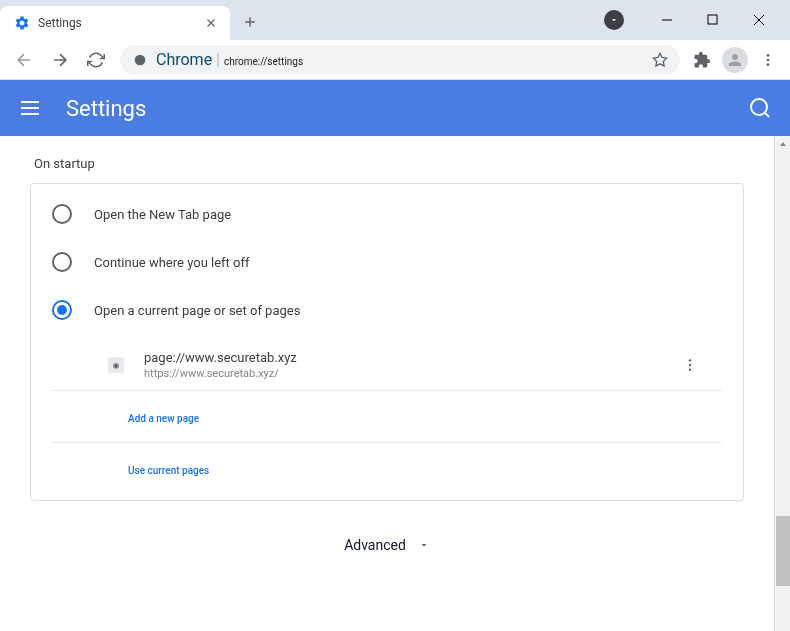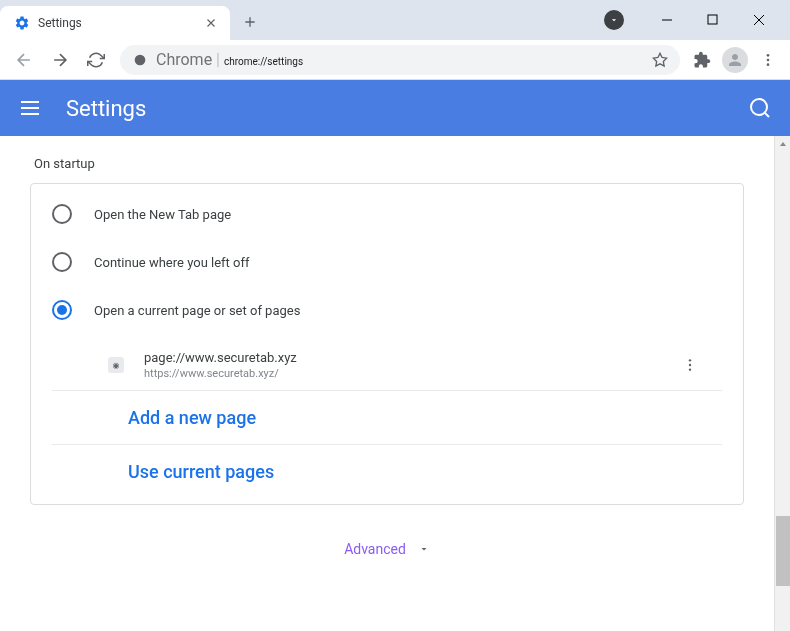--- a/index.html
+++ b/index.html
@@ -16,21 +16,21 @@
     .win-btn { width: 46px; height: 30px; display: flex; align-items: center; justify-content: center; cursor: pointer; }
     .win-btn svg { width: 12px; height: 12px; }
     
     
     .toolbar { height: 40px; background: #fff; display: flex; align-items: center; padding: 0 8px; gap: 4px; border-bottom: 1px solid #dadce0; }
     .nav-btn { width: 32px; height: 32px; display: flex; align-items: center; justify-content: center; color: #9aa0a6; cursor: pointer; border-radius: 50%; }
     .nav-btn.active { color: #5f6368; }
     .addr { flex: 1; height: 30px; background: #f1f3f4; border-radius: 15px; display: flex; align-items: center; padding: 0 12px; gap: 8px; margin: 0 4px; }
     .addr-icon { width: 16px; height: 16px; color: #5f6368; }
     .addr-text { font-size: 10px; color: #202124; }
-    .addr-scheme { color: #737373; }
+    .addr-scheme { color: #0c4a6e; }
     .addr-star { margin-left: auto; width: 16px; height: 16px; color: #5f6368; }
     .ext-icon { width: 28px; height: 28px; display: flex; align-items: center; justify-content: center; color: #5f6368; cursor: pointer; }
     .avatar { width: 26px; height: 26px; border-radius: 50%; background: #dadce0; display: flex; align-items: center; justify-content: center; margin: 0 2px; }
     
     
     .settings-header { height: 56px; background: #4a7de2; display: flex; align-items: center; padding: 0 18px; color: #fff; }
     .hamburger { width: 24px; height: 24px; cursor: pointer; margin-right: 24px; }
     .settings-title { font-size: 22px; font-weight: 400; flex: 1; }
     .search-btn { width: 24px; height: 24px; cursor: pointer; }
     
@@ -52,24 +52,24 @@
     
     .page-entry { display: flex; align-items: center; padding: 10px 20px 10px 56px; border-bottom: 1px solid #e8eaed; margin: 6px 20px 0; }
     .favicon { width: 16px; height: 16px; background: #e8eaed; border-radius: 3px; margin-right: 20px; display: flex; align-items: center; justify-content: center; font-size: 8px; color: #5f6368; }
     .page-info { flex: 1; }
     .page-title { font-size: 13px; color: #3c4043; }
     .page-url { font-size: 11px; color: #80868b; margin-top: 2px; }
     .more-btn { width: 24px; height: 24px; cursor: pointer; color: #5f6368; display: flex; align-items: center; justify-content: center; }
     
     .link-row { padding: 16px 20px 16px 76px; border-bottom: 1px solid #e8eaed; margin: 0 20px; }
     .link-row:last-child { border-bottom: none; }
-    .link-text { font-size: 18px; color: #1a73e8; cursor: pointer; font-weight: 500; }
+    .link-text { font-size: 10px; color: #1a73e8; cursor: pointer; font-weight: 500; }
     
     .advanced { display: flex; align-items: center; justify-content: center; padding: 36px 0 12px; gap: 12px; cursor: pointer; }
-    .advanced-text { font-size: 14px; color: #8b5cf6; }
+    .advanced-text { font-size: 14px; color: #0f172a; }
     .chevron { width: 12px; height: 12px; }
     
     
     .warn-badge { width: 20px; height: 20px; background: #3c4043; border-radius: 50%; display: flex; align-items: center; justify-content: center; margin-right: 20px; }
     .warn-badge svg { width: 10px; height: 10px; fill: #fff; }
   </style>
 </head>
 <body>
 
 <div class="titlebar">

